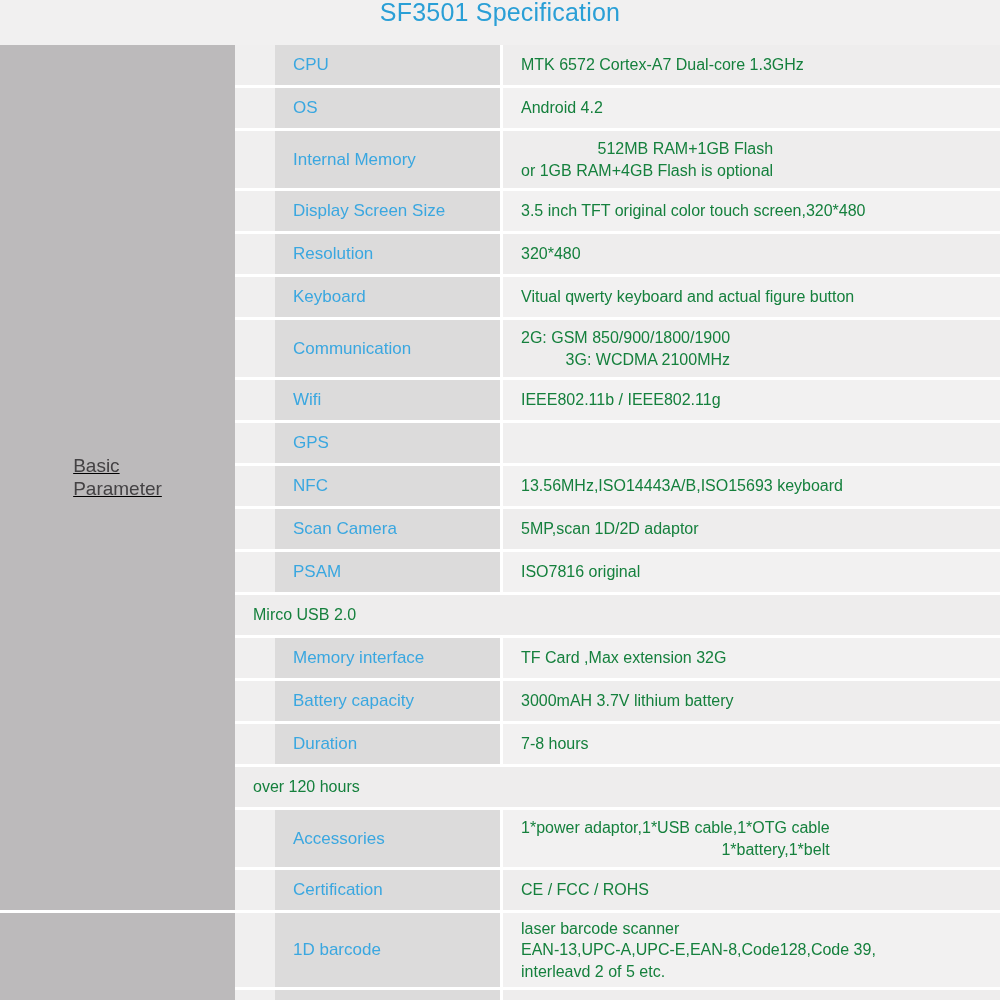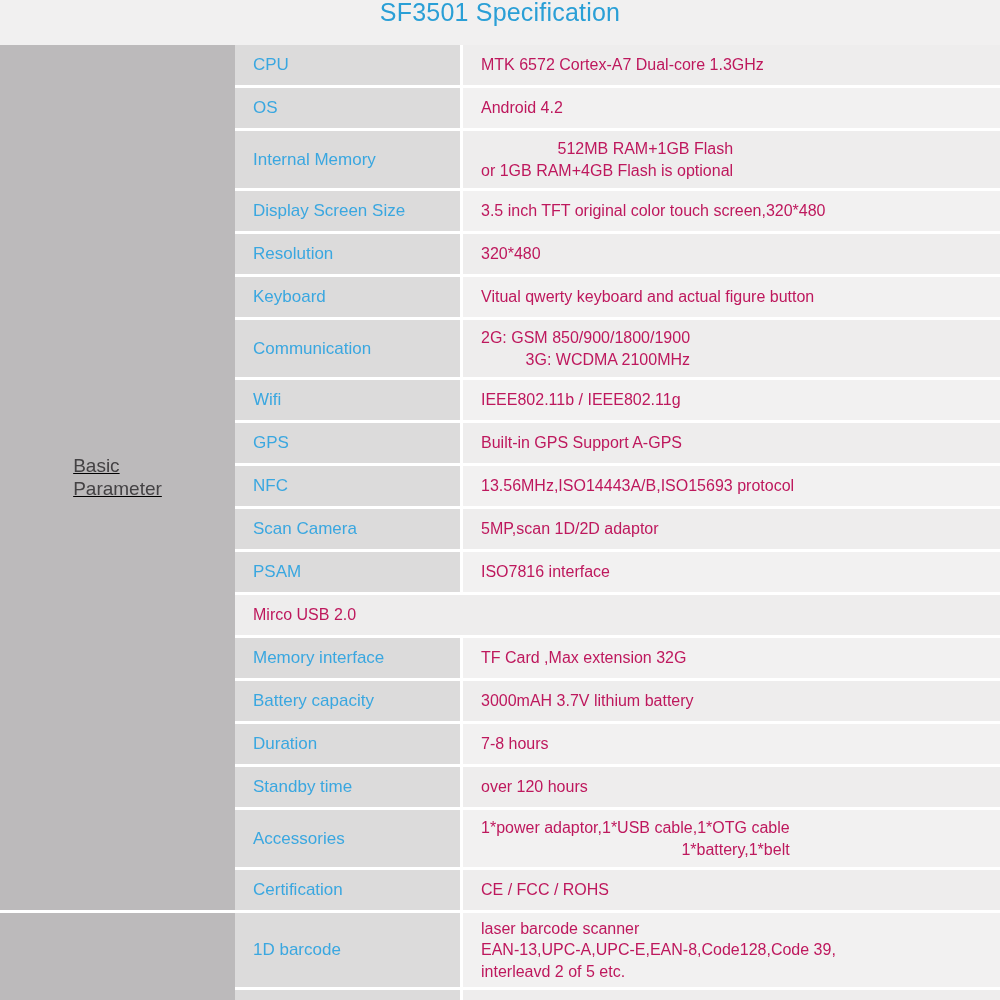--- a/index.html
+++ b/index.html
@@ -96,27 +96,28 @@
     width: 228px;
     min-width: 228px;
     box-sizing: border-box;
     background: #dcdbdb;
     color: #3aa7e0;
     font-size: 17px;
     padding: 0 0 0 18px;
     display: flex;
     align-items: center;
     border-right: 3px solid #ffffff;
+    margin-left: 40px;
   }
 
   .val-cell {
     flex: 1 1 auto;
     box-sizing: border-box;
     background: #eeeded;
-    color: #be185d;
+    color: #15803d;
     font-size: 16px;
     line-height: 1.33;
     padding: 0 10px 0 18px;
     display: flex;
     align-items: center;
     white-space: pre-line;
   }
   .row.alt .val-cell { background: #f2f1f1; }
 
   
@@ -169,51 +170,49 @@
             <div class="key-cell">Communication</div>
             <div class="val-cell">2G: GSM 850/900/1800/1900
 3G: WCDMA 2100MHz</div>
           </div>
           <div class="row h1 alt">
             <div class="key-cell">Wifi</div>
             <div class="val-cell">IEEE802.11b / IEEE802.11g</div>
           </div>
           <div class="row h1">
             <div class="key-cell">GPS</div>
-            <div class="val-cell">Built-in GPS Support A-GPS</div>
           </div>
           <div class="row h1 alt">
             <div class="key-cell">NFC</div>
-            <div class="val-cell">13.56MHz,ISO14443A/B,ISO15693 protocol</div>
+            <div class="val-cell">13.56MHz,ISO14443A/B,ISO15693 keyboard</div>
           </div>
           <div class="row h1">
             <div class="key-cell">Scan Camera</div>
             <div class="val-cell">5MP,scan 1D/2D adaptor</div>
           </div>
           <div class="row h1 alt">
             <div class="key-cell">PSAM</div>
-            <div class="val-cell">ISO7816 interface</div>
+            <div class="val-cell">ISO7816 original</div>
           </div>
           <div class="row h1">
             <div class="val-cell">Mirco USB 2.0</div>
           </div>
           <div class="row h1 alt">
             <div class="key-cell">Memory interface</div>
             <div class="val-cell">TF Card ,Max extension 32G</div>
           </div>
           <div class="row h1">
             <div class="key-cell">Battery capacity</div>
             <div class="val-cell">3000mAH 3.7V lithium battery</div>
           </div>
           <div class="row h1 alt">
             <div class="key-cell">Duration</div>
             <div class="val-cell">7-8 hours</div>
           </div>
           <div class="row h1">
-            <div class="key-cell">Standby time</div>
             <div class="val-cell">over 120 hours</div>
           </div>
           <div class="row h2 alt">
             <div class="key-cell">Accessories</div>
             <div class="val-cell">1*power adaptor,1*USB cable,1*OTG cable
 1*battery,1*belt</div>
           </div>
           <div class="row h1">
             <div class="key-cell">Certification</div>
             <div class="val-cell">CE / FCC / ROHS</div>

